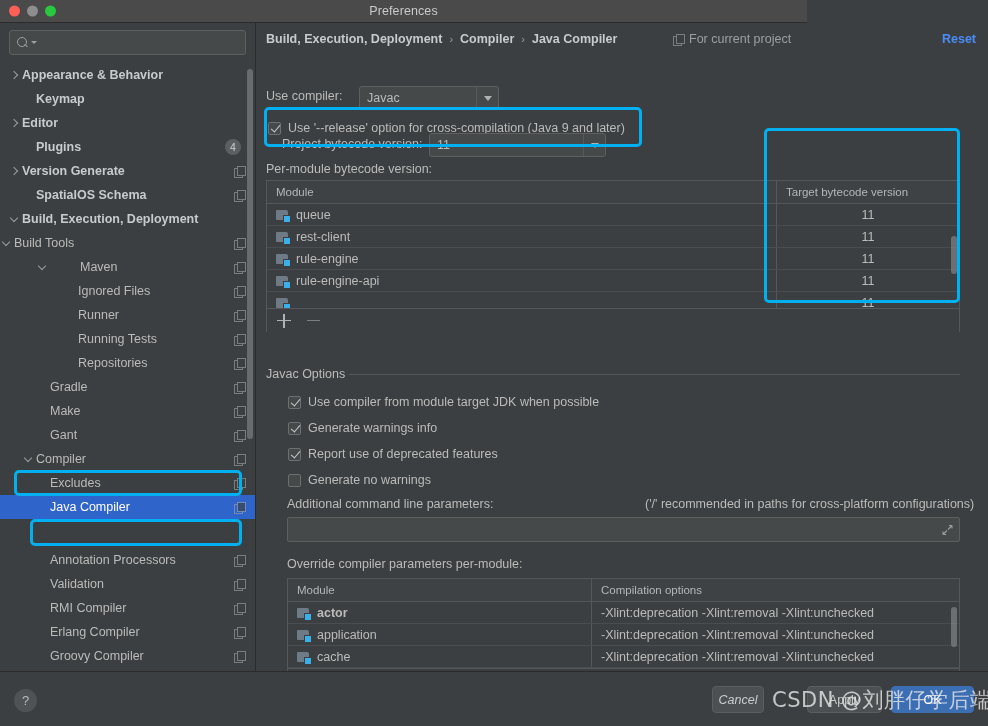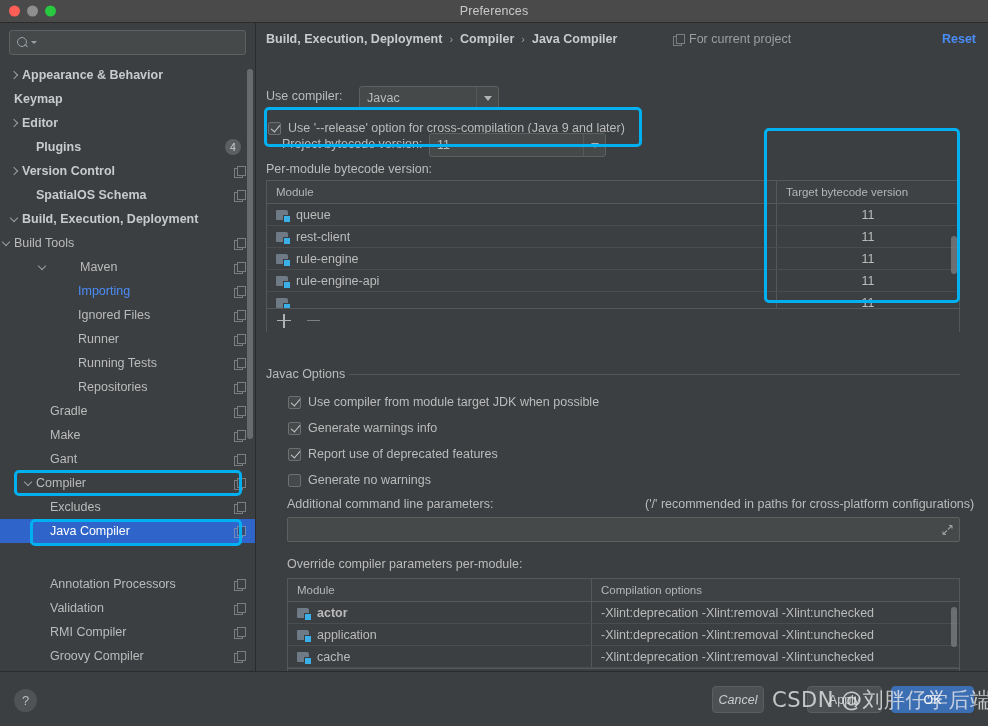--- a/index.html
+++ b/index.html
@@ -10,21 +10,21 @@
   }
   #root {
     position: relative;
     width: 988px; height: 726px;
     overflow: hidden;
     background: #3c3f41;
   }
 
   
   .titlebar {
-    position: absolute; left: 0; top: 0; width: 988px; height: 23px;
+    position: absolute; left: 0; top: 0; width: 807px; height: 23px;
     background: #4a4a4a;
     border-bottom: 1px solid #2b2b2b;
     display: flex; align-items: center; justify-content: center;
   }
   .titlebar .title {
     font-size: 12.5px; color: #c9c9c9; font-weight: 500;
     letter-spacing: .1px;
   }
   .traffic {
     position: absolute; left: 9px; top: 50%; transform: translateY(-50%);
@@ -319,36 +319,36 @@
           <span class="mag"></span>
           <span class="caret"></span>
           <input type="text" value="" placeholder="" style="">
         </div>
       </div>
       <div class="tree" id="tree">
           <div class="trow bold" style="padding-left: 8px;">
             <span class="arrow right"></span>
             <span class="lbl">Appearance &amp; Behavior</span>
           </div>
-          <div class="trow bold" style="">
+          <div class="trow bold" style="padding-left: 22px;">
             <span class="arrow"></span>
             <span class="lbl">Keymap</span>
           </div>
           <div class="trow bold" style="padding-left: 8px;">
             <span class="arrow right"></span>
             <span class="lbl">Editor</span>
           </div>
           <div class="trow bold" style="padding-left: 22px;">
             <span class="arrow"></span>
             <span class="lbl">Plugins</span>
             <span class="badge">4</span>
           </div>
           <div class="trow bold" style="padding-left: 8px;">
             <span class="arrow right"></span>
-            <span class="lbl">Version Control</span>
+            <span class="lbl">Version Generate</span>
             <span class="copyicon"></span>
           </div>
           <div class="trow bold" style="padding-left: 22px;">
             <span class="arrow"></span>
             <span class="lbl">SpatialOS Schema</span>
             <span class="copyicon"></span>
           </div>
           <div class="trow bold" style="padding-left: 8px;">
             <span class="arrow down"></span>
             <span class="lbl">Build, Execution, Deployment</span>
@@ -356,25 +356,20 @@
           <div class="trow" style="">
             <span class="arrow down"></span>
             <span class="lbl">Build Tools</span>
             <span class="copyicon"></span>
           </div>
           <div class="trow" style="padding-left: 36px; gap: 30px;">
             <span class="arrow down"></span>
             <span class="lbl">Maven</span>
             <span class="copyicon"></span>
           </div>
-          <div class="trow linked" style="padding-left: 64px;">
-            <span class="arrow"></span>
-            <span class="lbl">Importing</span>
-            <span class="copyicon"></span>
-          </div>
           <div class="trow" style="padding-left: 64px;">
             <span class="arrow"></span>
             <span class="lbl">Ignored Files</span>
             <span class="copyicon"></span>
           </div>
           <div class="trow" style="padding-left: 64px;">
             <span class="arrow"></span>
             <span class="lbl">Runner</span>
             <span class="copyicon"></span>
           </div>
@@ -428,26 +423,26 @@
             <span class="lbl">Validation</span>
             <span class="copyicon"></span>
           </div>
           <div class="trow" style="padding-left: 36px;">
             <span class="arrow"></span>
             <span class="lbl">RMI Compiler</span>
             <span class="copyicon"></span>
           </div>
           <div class="trow" style="padding-left: 36px;">
             <span class="arrow"></span>
+            <span class="lbl">Erlang Compiler</span>
+            <span class="copyicon"></span>
+          </div>
+          <div class="trow" style="padding-left: 36px;">
+            <span class="arrow"></span>
             <span class="lbl">Groovy Compiler</span>
-            <span class="copyicon"></span>
-          </div>
-          <div class="trow" style="padding-left: 36px;">
-            <span class="arrow"></span>
-            <span class="lbl">Erlang Compiler</span>
             <span class="copyicon"></span>
           </div>
           <div class="trow" style="padding-left: 36px;">
             <span class="arrow"></span>
             <span class="lbl">Kotlin Compiler</span>
             <span class="copyicon"></span>
           </div>
         </div>
       <div class="tree-scrollbar"></div>
     </div>

